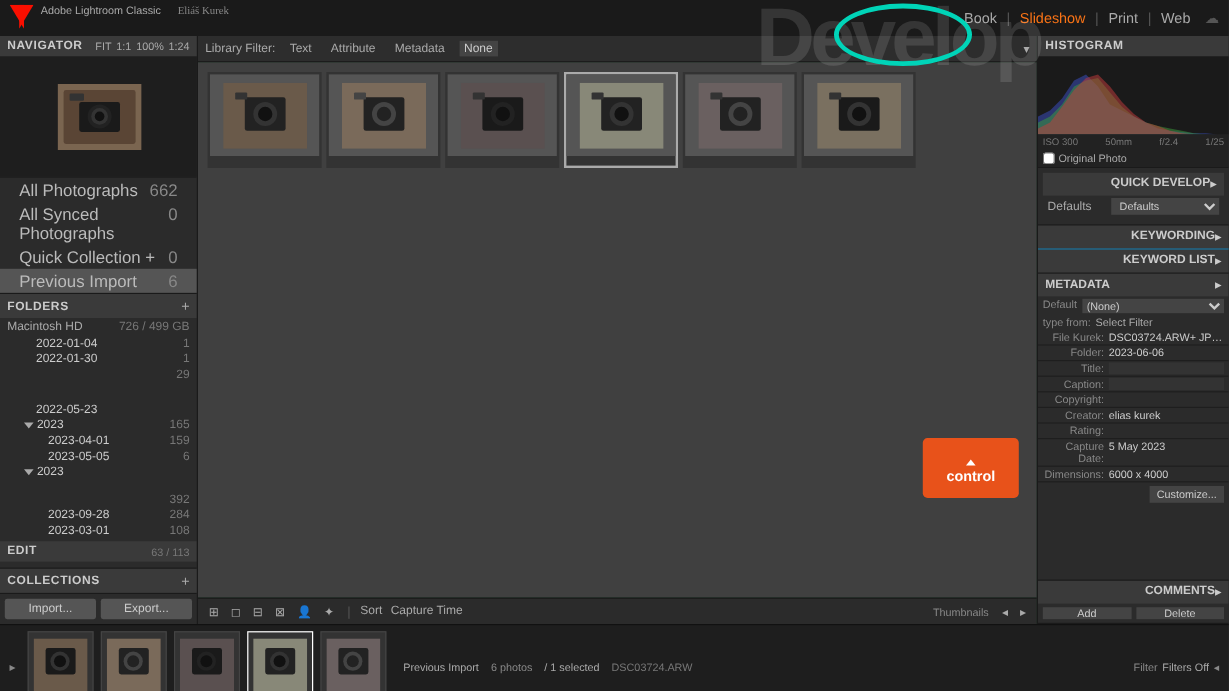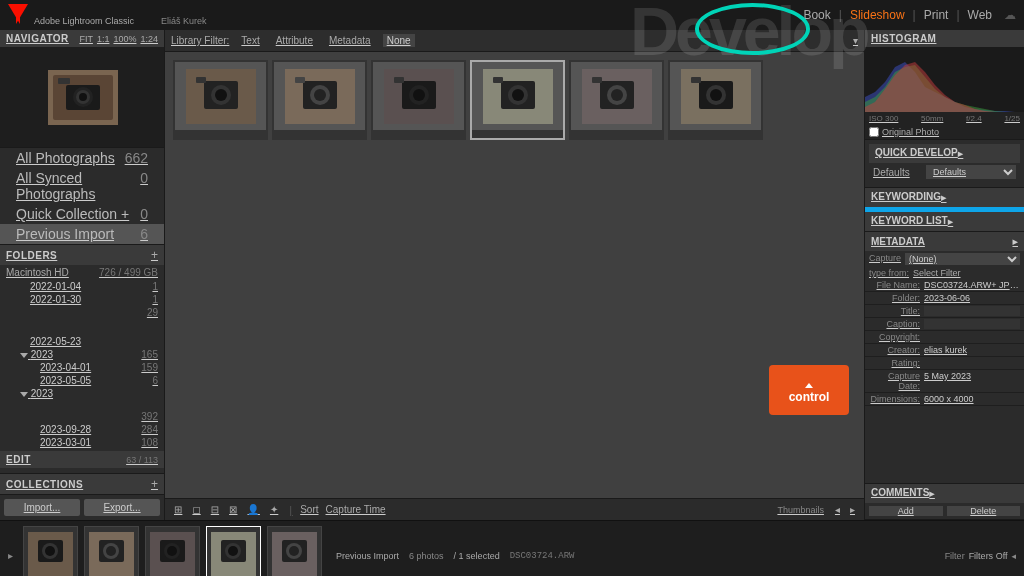--- a/index.html
+++ b/index.html
@@ -1,26 +1,26 @@
 <!DOCTYPE html>
 <html><head>
   <meta charset="utf-8">
   <style>
     * { margin: 0; padding: 0; box-sizing: border-box; }
     body { width: 1024px; height: 576px; background: #2b2b2b; font-family: Arial, sans-serif; font-size: 11px; color: #ccc; overflow: hidden; }
 
     
     #top-bar { width: 100%; height: 30px; background: #1a1a1a; display: flex; align-items: center; justify-content: space-between; padding: 0 8px; }
-    #top-bar-left { display: flex; align-items: flex-end; gap: 6px; }
+    #top-bar-left { display: flex; align-items: flex-start; gap: 6px; }
     #adobe-logo { font-size: 9px; color: #aaa; }
     #module-nav { display: flex; align-items: center; gap: 0; }
     .module-nav-item { font-size: 12px; color: #aaa; padding: 0 8px; cursor: pointer; }
 
     
-    #main-layout { display: flex; width: 100%; height: calc(576px - 30px - 28px - 28px); text-decoration: underline; }
+    #main-layout { display: flex; width: 100%; height: calc(576px - 30px - 28px - 28px); }
 
     
     #left-panel { width: 165px; min-width: 165px; background: #2b2b2b; border-right: 1px solid #1a1a1a; overflow: hidden; display: flex; flex-direction: column; }
 
     
     #navigator-section { border-bottom: 1px solid #1a1a1a; }
     .panel-header { background: #3a3a3a; padding: 3px 6px; display: flex; align-items: center; justify-content: space-between; cursor: pointer; }
     .panel-header-title { font-size: 10px; font-weight: bold; color: #ccc; text-transform: uppercase; letter-spacing: 0.5px; }
     .panel-header-icons { display: flex; gap: 4px; font-size: 9px; color: #aaa; }
     #navigator-preview { width: 165px; height: 100px; background: #1e1e1e; overflow: hidden; display: flex; align-items: center; justify-content: center; }
@@ -70,22 +70,22 @@
     #histogram-canvas { width: 160px; height: 65px; background: #1a1a1a; position: relative; overflow: hidden; }
     #hist-info { display: flex; justify-content: space-between; padding: 2px 4px; font-size: 8px; color: #777; background: #222; }
 
     
     #quick-develop { border-bottom: 1px solid #1a1a1a; padding: 4px; }
     .qd-row { display: flex; align-items: center; justify-content: space-between; margin-bottom: 2px; }
     .qd-label { font-size: 10px; color: #aaa; }
     .qd-select { background: #444; border: none; color: #ccc; font-size: 9px; padding: 1px 3px; width: 90px; }
 
     
-    #keywording { border-bottom: 5px solid #0ea5e9; }
-    .kw-header { background: #3a3a3a; padding: 3px 6px; display: flex; justify-content: flex-start; }
+    #keywording { border-bottom: 1px solid #0ea5e9; }
+    .kw-header { background: #3a3a3a; padding: 3px 6px; display: flex; justify-content: flex-end; }
     .kw-title { font-size: 10px; font-weight: bold; color: #ccc; text-transform: uppercase; }
 
     
     #keyword-list { border-bottom: 1px solid #1a1a1a; }
 
     
     #metadata-section { flex: 1; overflow-y: auto; border-bottom: 1px solid #1a1a1a; }
     .meta-header { background: #3a3a3a; padding: 3px 6px; display: flex; justify-content: space-between; align-items: center; }
     .meta-row { display: flex; padding: 1px 4px; font-size: 9px; border-bottom: 1px solid #1e1e1e; }
     .meta-key { color: #888; width: 55px; min-width: 55px; text-align: right; padding-right: 4px; }
@@ -139,21 +139,21 @@
 
 <div id="top-bar">
   <div id="top-bar-left">
     <span id="adobe-logo">
       <svg width="20" height="20" viewBox="0 0 20 20">
           <polygon points="0,0 12,0 12,20" fill="#fa0f00"></polygon>
           <polygon points="20,0 8,0 8,20" fill="#fa0f00"></polygon>
         </svg>
     </span>
     <span style="font-size:9px; color:#aaa;">Adobe Lightroom Classic</span>
-    <span style="font-size:9px; color:#888; margin-left:21px;">Eliáš Kurek</span>
+    <span style="font-size:9px; color:#888; margin-left:8px;font-family:Liberation Serif, serif;">Eliáš Kurek</span>
   </div>
   <div id="module-nav">
     <span class="module-nav-item">Book</span>
     <span style="color:#555; font-size:12px;">|</span>
     <span class="module-nav-item" style="color:#f97316;">Slideshow</span>
     <span style="color:#555; font-size:12px;">|</span>
     <span class="module-nav-item">Print</span>
     <span style="color:#555; font-size:12px;">|</span>
     <span class="module-nav-item">Web</span>
     <span style="color:#555; font-size:12px; margin-left:4px;">☁</span>
@@ -436,32 +436,32 @@
         <span>▸</span>
       </div>
     </div>
 
     <div id="metadata-section">
       <div class="meta-header">
         <span class="kw-title">Metadata</span>
         <span>▸</span>
       </div>
       <div class="meta-preset">
-        <span style="font-size:9px; color:#888;">Capture</span>
+        <span style="font-size:9px; color:#888;">Default</span>
         <select style="background:#444; border:none; color:#ccc; font-size:9px; flex:1;">
           <option>(None)</option>
         </select>
       </div>
       <div style="padding:1px 4px; font-size:9px; color:#888; display:flex; gap:4px;">
         <span>type from:</span>
         <span style="cursor:pointer; color:#aaa;">Select Filter</span>
       </div>
 
       <div class="meta-row">
-        <span class="meta-key">File Name:</span>
+        <span class="meta-key">File Kurek:</span>
         <span class="meta-val">DSC03724.ARW+ JPEG</span>
       </div>
       <div class="meta-row">
         <span class="meta-key">Folder:</span>
         <span class="meta-val">2023-06-06</span>
       </div>
       <div class="meta-row">
         <span class="meta-key">Title:</span>
         <span class="meta-val" style="cursor:text; background:#333;"></span>
       </div>
@@ -481,20 +481,23 @@
         <span class="meta-key">Rating:</span>
         <span class="meta-val"></span>
       </div>
       <div class="meta-row">
         <span class="meta-key">Capture Date:</span>
         <span class="meta-val">5 May 2023</span>
       </div>
       <div class="meta-row">
         <span class="meta-key">Dimensions:</span>
         <span class="meta-val">6000 x 4000</span>
+      </div>
+      <div style="padding:3px 4px; text-align:right;">
+        <button style="background:#444; border:none; color:#ccc; font-size:9px; padding:2px 6px; cursor:pointer;">Customize...</button>
       </div>
     </div>
 
     <div id="comments-section">
       <div class="kw-header">
         <span class="kw-title">Comments</span>
         <span>▸</span>
       </div>
       <div style="display:flex; gap:4px; padding:3px 4px;">
         <button style="flex:1; background:#444; border:none; color:#ccc; font-size:9px; cursor:pointer;">Add</button>
@@ -552,21 +555,21 @@
       <rect x="10" y="8" width="25" height="22" fill="#222" rx="2"></rect>
       <circle cx="22" cy="19" r="8" fill="#444"></circle>
       <circle cx="22" cy="19" r="5" fill="#222"></circle>
     </svg>
   </div>
 
   <div id="filmstrip-info">
     <span style="color:#aaa; cursor:pointer;">Previous Import</span>
     <span>6 photos</span>
     <span style="color:#aaa;">/ <span>1 selected</span></span>
-    <span style="color:#777;font-family:Liberation Mono, monospace;">DSC03724.ARW</span>
+    <span style="color:#777;">DSC03724.ARW</span>
   </div>
 
   <div id="film-filter">
     <span>Filter</span>
     <span style="color:#aaa; cursor:pointer;">Filters Off</span>
     <span style="cursor:pointer;">◂</span>
   </div>
 </div>
 
 </body></html>

